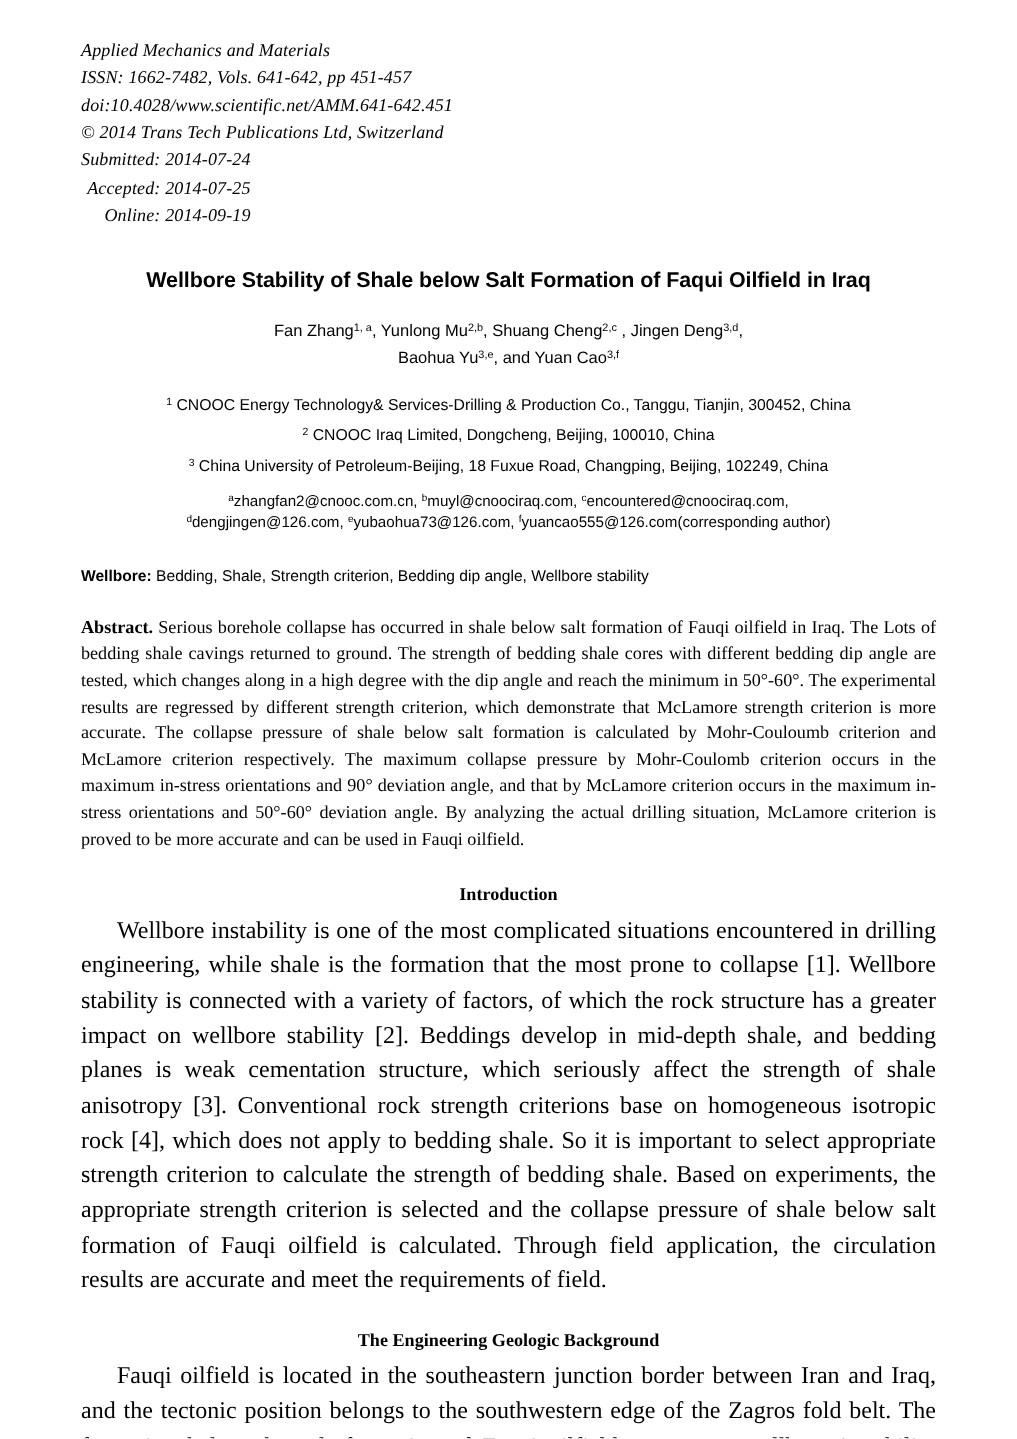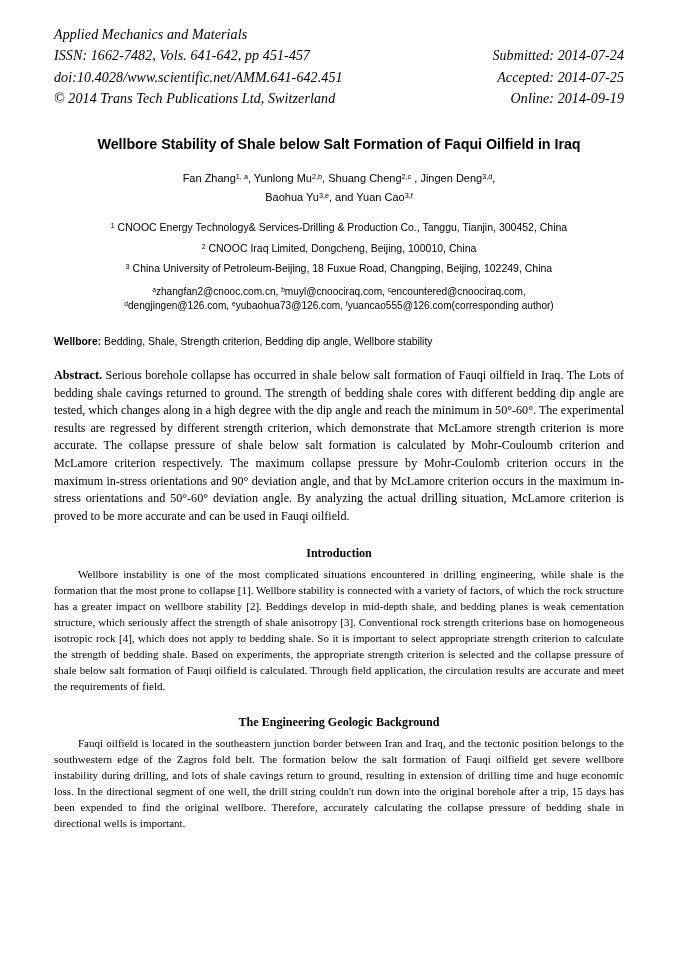--- a/index.html
+++ b/index.html
@@ -19,26 +19,27 @@
     background: #ffffff;
     box-sizing: border-box;
     padding: 24px 54px 0 54px;
     overflow: hidden;
   }
 
   
   .journal-header {
     display: flex;
     justify-content: space-between;
-    align-items: flex-end;
+    align-items: flex-start;
     font-family: "Liberation Serif", serif;
     font-style: italic;
-    font-size: 14px;
+    font-size: 12px;
     line-height: 1.53;
     letter-spacing: 0.1px;
+    flex-direction: column;
   }
   .journal-header .left { text-align: left; }
   .journal-header .right { text-align: right; white-space: nowrap; }
   .journal-header div > div { white-space: nowrap; }
 
   
   .title {
     margin-top: 26px;
     text-align: center;
     font-family: "Liberation Sans", sans-serif;
@@ -105,21 +106,21 @@
   .section-heading {
     margin-top: 21px;
     font-family: "Liberation Serif", serif;
     font-weight: bold;
     font-size: 12.1px;
     text-align: center;
   }
   .para {
     margin-top: 5px;
     font-family: "Liberation Serif", serif;
-    font-size: 11px;
+    font-size: 16px;
     line-height: 1.455;
     text-align: justify;
     text-justify: inter-word;
     text-indent: 24px;
   }
 </style>
 </head>
 <body>
 
 <div class="page">

